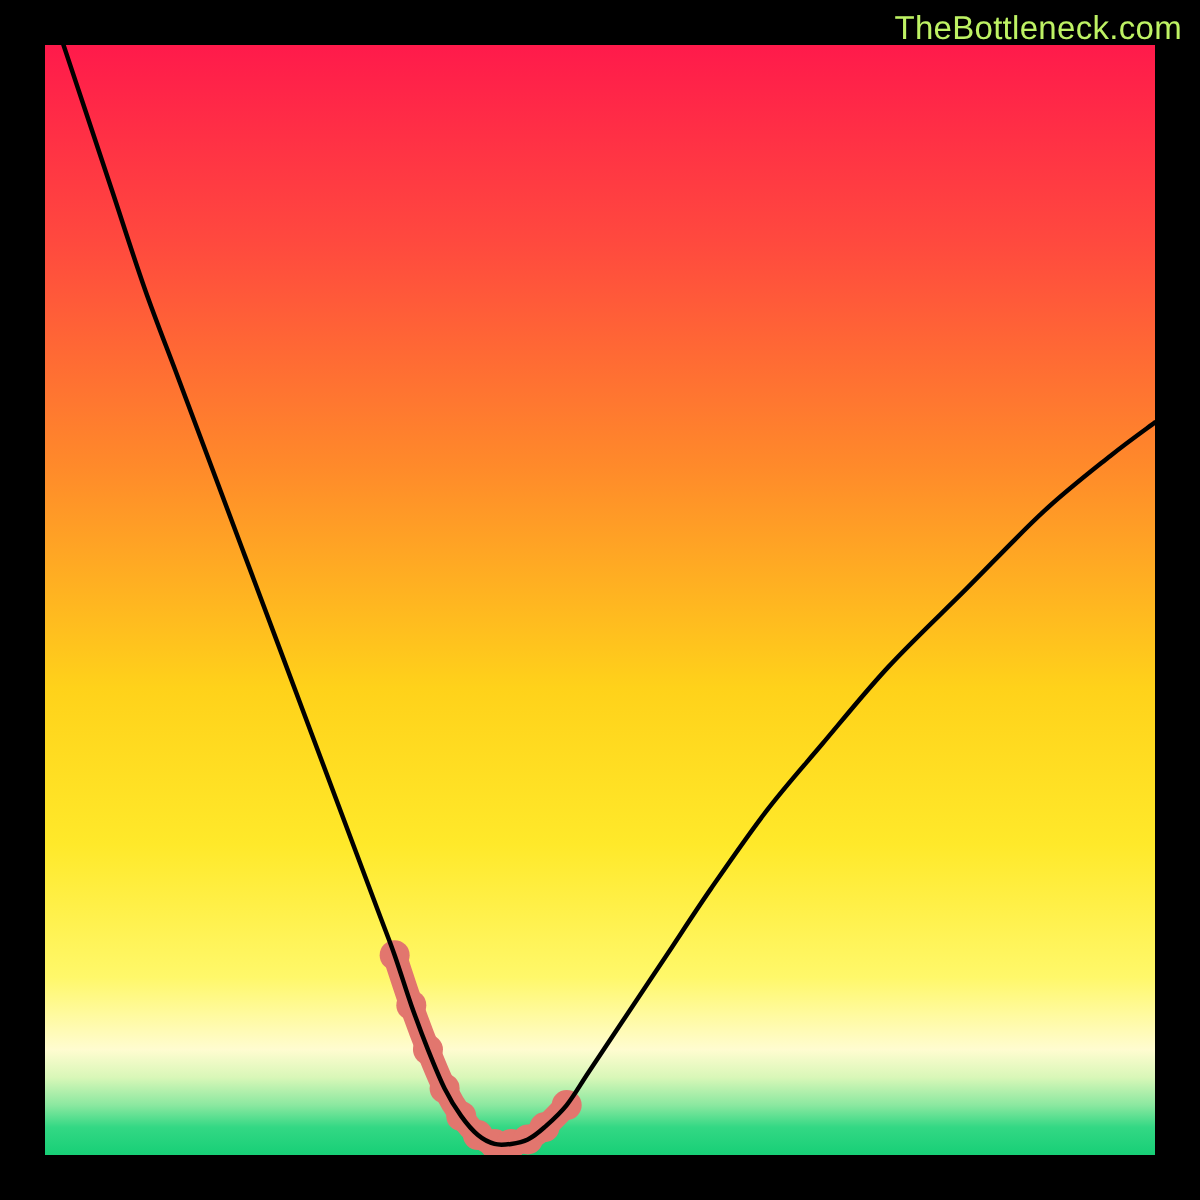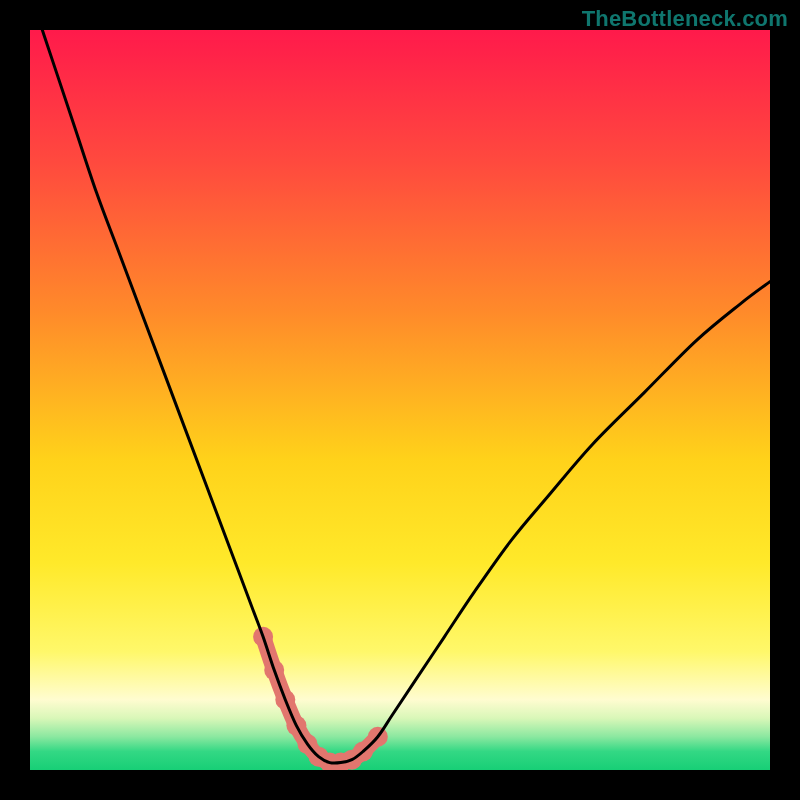--- a/index.html
+++ b/index.html
@@ -24,23 +24,23 @@
     top: 30px;
     left: 30px;
     width: 740px;
     height: 740px;
     overflow: hidden;
   }
   .watermark {
     position: absolute;
     top: 6px;
     right: 12px;
-    color: #0f766e;
+    color: #bef264;
     font-size: 22px;
-    font-weight: 700;
+    font-weight: 400;
     letter-spacing: 0.2px;
   }
   svg {
     display: block;
   }
 </style>
 </head>
 <body>
 
 <div class="frame">

